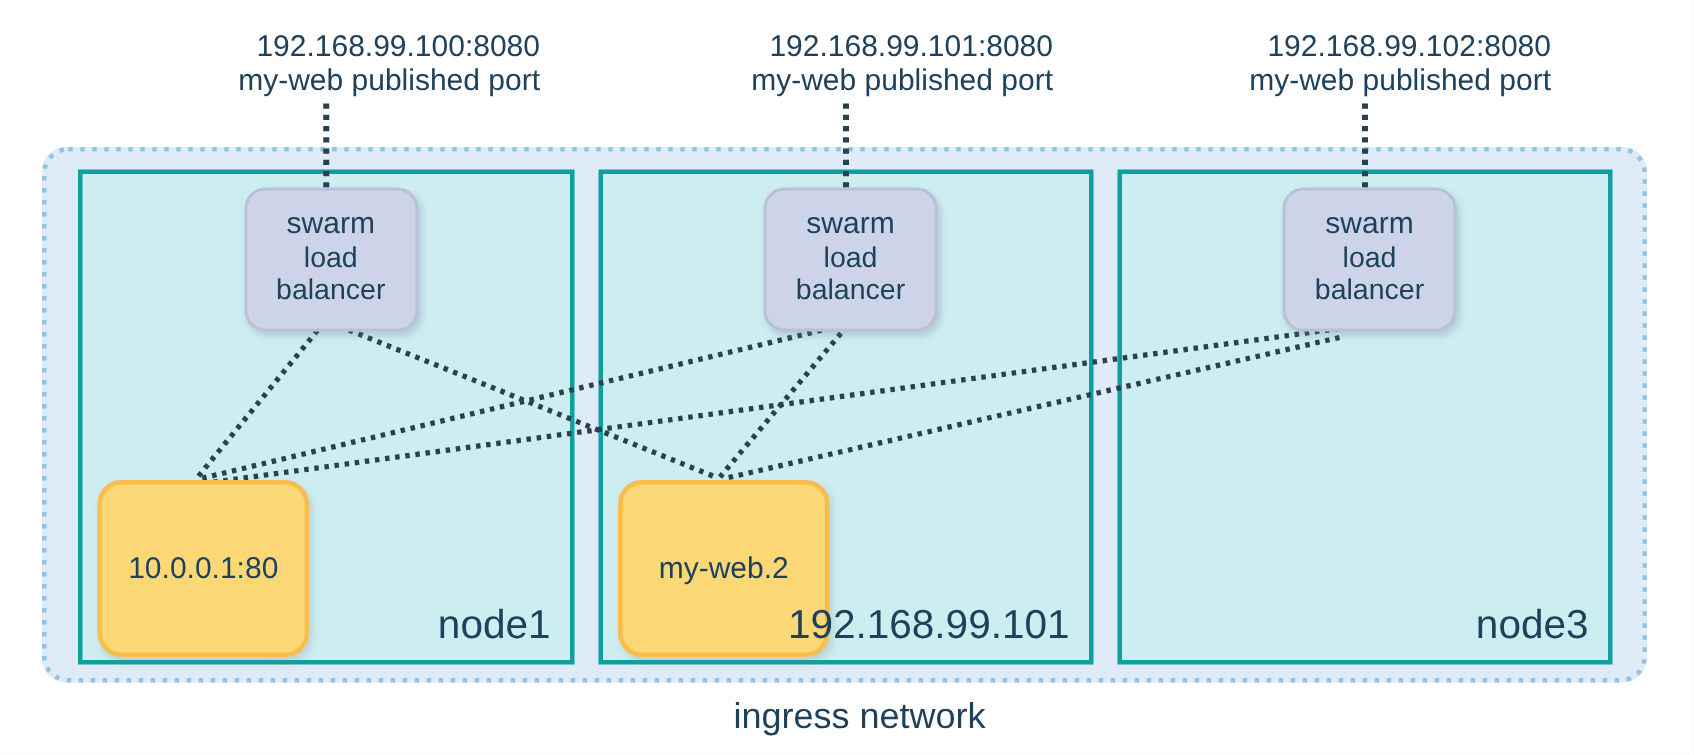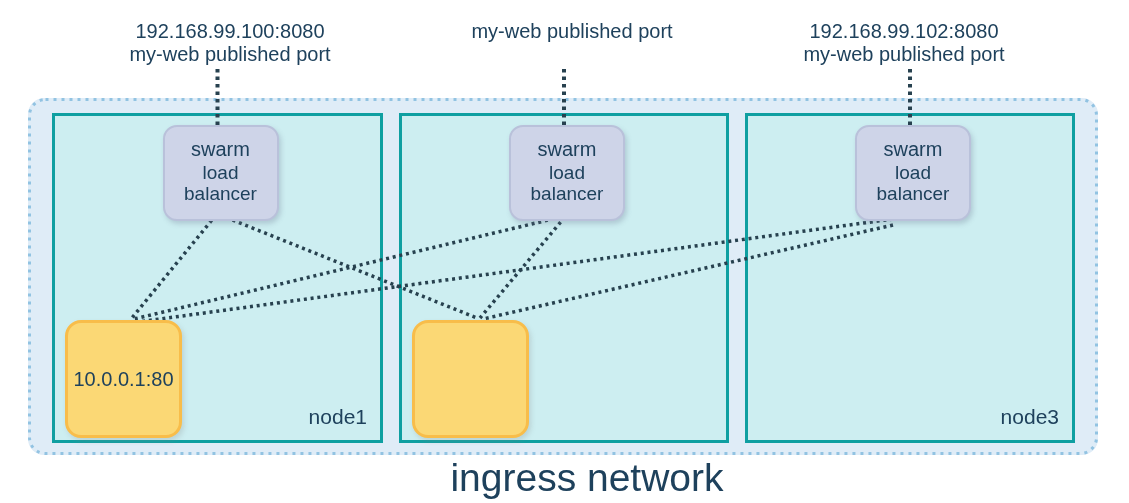--- a/index.html
+++ b/index.html
@@ -16,70 +16,71 @@
   
   .node{
     position:absolute;top:113px;width:330px;height:330px;
     background:#cdeef1;border:3px solid #0f9fa1;box-sizing:border-box;
   }
   .node1{left:52px;width:331px;}
   .node2{left:399px;}
   .node3{left:745px;}
   .node-label{
     position:absolute;right:13px;bottom:12px;text-align:left;
-    font-size:21px;line-height:23px;z-index:3;
+    font-size:27px;line-height:23px;z-index:3;
   }
   
   .lb{
     position:absolute;top:9px;left:107px;width:116px;height:96px;
     background:#ced4e8;border:2px solid #b9c1da;border-radius:14px;
     box-sizing:border-box;text-align:center;z-index:3;
     box-shadow:2px 3px 5px rgba(110,120,145,.30);
     padding-top:9px;
   }
   .node1 .lb{left:107.5px;}
   .lb .lb-title{font-size:20px;line-height:26px;}
   .lb .lb-sub{font-size:19px;line-height:21px;}
   
   .task{
-    position:absolute;top:204px;left:10px;width:117px;height:118px;
+    position:absolute;top:204px;left:10px;width:141px;height:118px;
     background:#fbd875;border:3px solid #f8bd4a;border-radius:16px;
     box-sizing:border-box;text-align:center;z-index:3;
     box-shadow:2px 3px 5px rgba(130,130,130,.25);
     display:flex;flex-direction:column;justify-content:center;
   }
   .task div{font-size:20px;line-height:27px;}
   
   .port-label{
-    position:absolute;top:20px;width:260px;text-align:center;
+    position:absolute;top:20px;width:260px;text-align:right;
     font-size:20px;line-height:23px;z-index:3;
   }
   .port-label.p1{left:100px;}
   .port-label.p2{left:442px;}
   .port-label.p3{left:774px;}
   
   .ingress-title{
-    position:absolute;top:462px;left:587px;transform:translateX(-50%);
-    font-size:39px;line-height:32px;white-space:nowrap;z-index:3;
+    position:absolute;top:462px;left:573px;transform:translateX(-50%);
+    font-size:24px;line-height:32px;white-space:nowrap;z-index:3;
   }
   
   svg.line-layer{position:absolute;left:0;top:0;z-index:2;pointer-events:none;}
   svg .conn{stroke:#27414f;stroke-width:3.5;stroke-dasharray:3 3.8;fill:none;}
   svg .drop{stroke:#27414f;stroke-width:4;stroke-dasharray:3.5 4;fill:none;}
 </style>
 </head>
 <body>
 
 <div class="diagram">
 
   <div class="port-label p1">
     <div>192.168.99.100:8080</div>
     <div>my-web published port</div>
   </div>
   <div class="port-label p2">
+    <div>192.168.99.101:8080</div>
     <div>my-web published port</div>
   </div>
   <div class="port-label p3">
     <div>192.168.99.102:8080</div>
     <div>my-web published port</div>
   </div>
 
   <div class="ingress-box"></div>
   <svg class="bg-layer" width="1129" height="503" viewBox="0 0 1129 503">
     <rect x="29.5" y="99.5" width="1067" height="354" rx="16" fill="none" stroke="#92c3e2" stroke-width="3" stroke-dasharray="3 5"></rect>
@@ -99,22 +100,24 @@
     </div>
   </div>
 
   <div class="node node2">
     <div class="lb">
       <div class="lb-title">swarm</div>
       <div class="lb-sub">load</div>
       <div class="lb-sub">balancer</div>
     </div>
     <div class="task">
+      <div>my-web.2</div>
     </div>
     <div class="node-label">
+      <div>192.168.99.101</div>
     </div>
   </div>
 
   <div class="node node3">
     <div class="lb">
       <div class="lb-title">swarm</div>
       <div class="lb-sub">load</div>
       <div class="lb-sub">balancer</div>
     </div>
     <div class="node-label">

